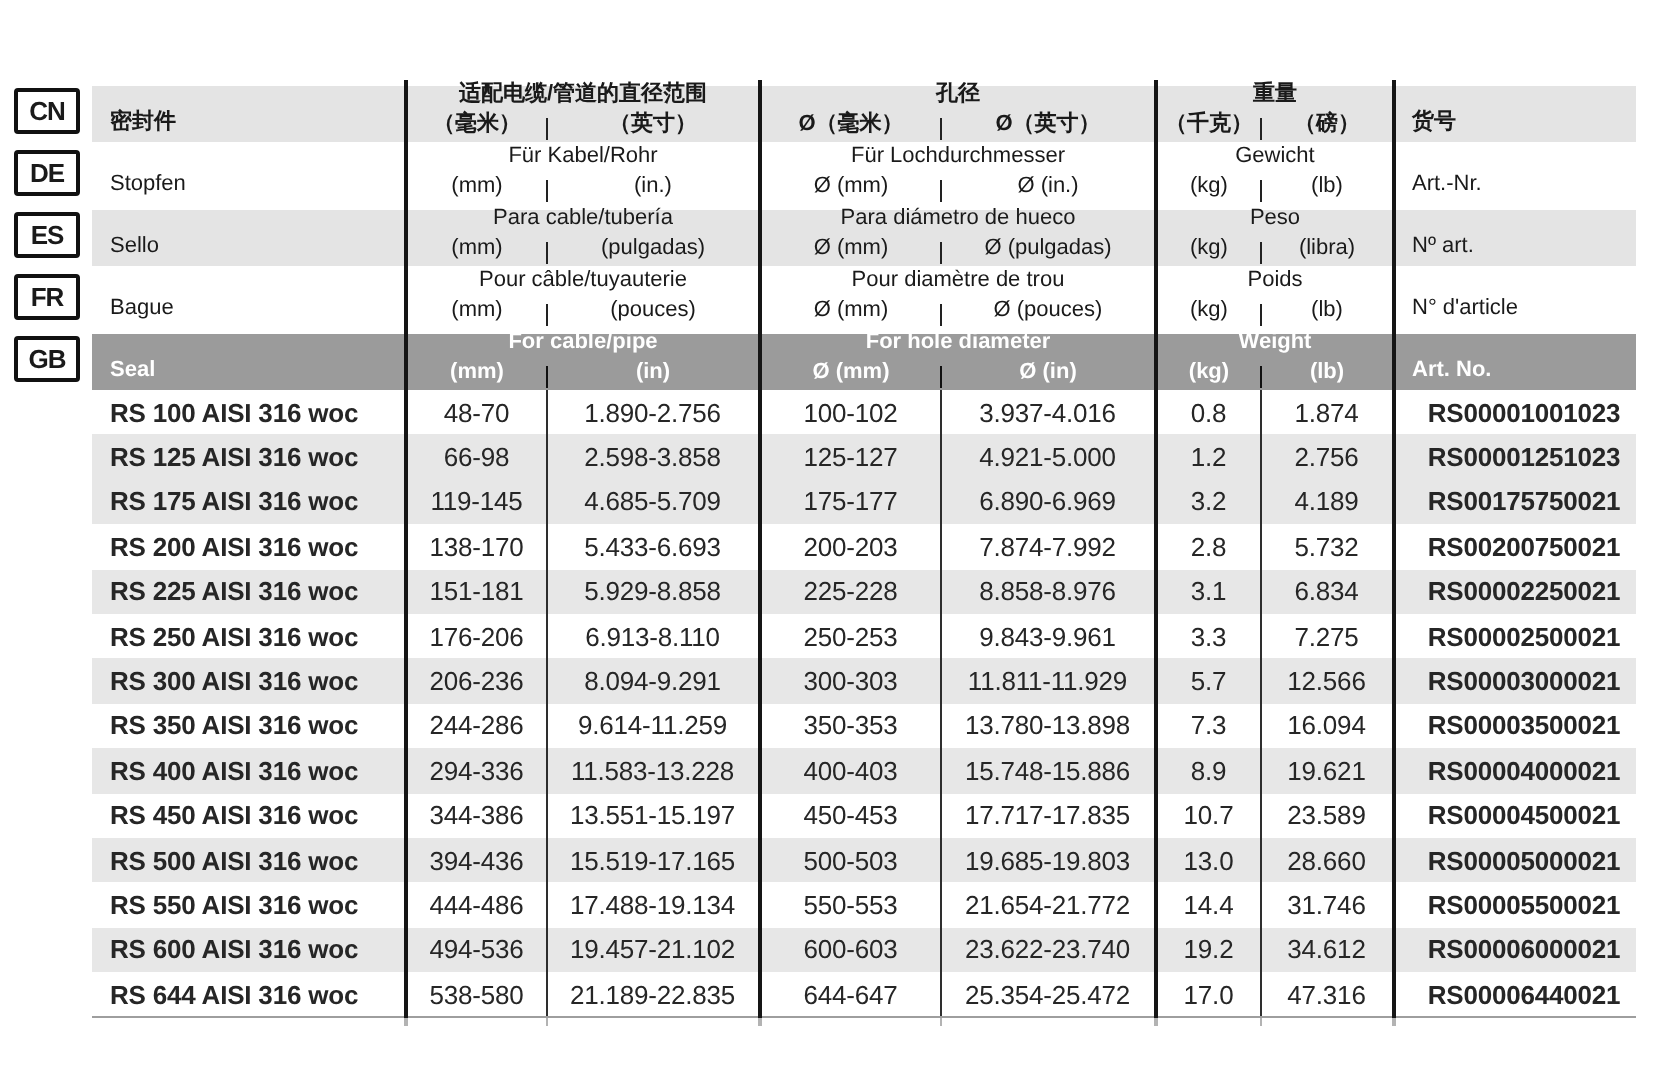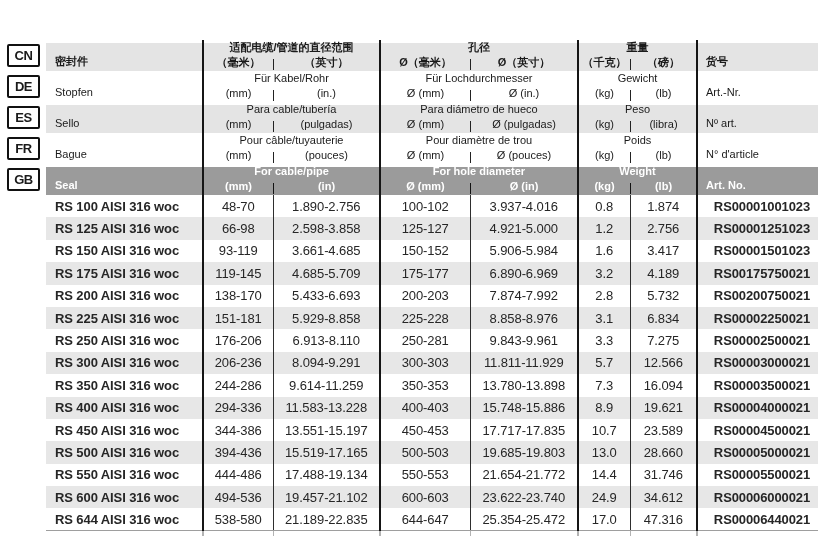--- a/index.html
+++ b/index.html
@@ -265,30 +265,20 @@
       <td class="c-seal">RS 125 AISI 316 woc</td>
       <td class="c-num b-thick">66-98</td>
       <td class="c-num b-thin">2.598-3.858</td>
       <td class="c-num b-thick">125-127</td>
       <td class="c-num b-thin">4.921-5.000</td>
       <td class="c-num b-thick">1.2</td>
       <td class="c-num b-thin">2.756</td>
       <td class="c-art b-thick">RS00001251023</td>
     </tr>
 
-    <tr class="drow">
-      <td class="c-seal">RS 150 AISI 316 woc</td>
-      <td class="c-num b-thick">93-119</td>
-      <td class="c-num b-thin">3.661-4.685</td>
-      <td class="c-num b-thick">150-152</td>
-      <td class="c-num b-thin">5.906-5.984</td>
-      <td class="c-num b-thick">1.6</td>
-      <td class="c-num b-thin">3.417</td>
-      <td class="c-art b-thick">RS00001501023</td>
-    </tr>
 
     <tr class="drow stripe">
       <td class="c-seal">RS 175 AISI 316 woc</td>
       <td class="c-num b-thick">119-145</td>
       <td class="c-num b-thin">4.685-5.709</td>
       <td class="c-num b-thick">175-177</td>
       <td class="c-num b-thin">6.890-6.969</td>
       <td class="c-num b-thick">3.2</td>
       <td class="c-num b-thin">4.189</td>
       <td class="c-art b-thick">RS00175750021</td>
@@ -313,21 +303,21 @@
       <td class="c-num b-thin">8.858-8.976</td>
       <td class="c-num b-thick">3.1</td>
       <td class="c-num b-thin">6.834</td>
       <td class="c-art b-thick">RS00002250021</td>
     </tr>
 
     <tr class="drow">
       <td class="c-seal">RS 250 AISI 316 woc</td>
       <td class="c-num b-thick">176-206</td>
       <td class="c-num b-thin">6.913-8.110</td>
-      <td class="c-num b-thick">250-281</td>
+      <td class="c-num b-thick">250-253</td>
       <td class="c-num b-thin">9.843-9.961</td>
       <td class="c-num b-thick">3.3</td>
       <td class="c-num b-thin">7.275</td>
       <td class="c-art b-thick">RS00002500021</td>
     </tr>
 
     <tr class="drow stripe">
       <td class="c-seal">RS 300 AISI 316 woc</td>
       <td class="c-num b-thick">206-236</td>
       <td class="c-num b-thin">8.094-9.291</td>
@@ -392,21 +382,21 @@
       <td class="c-num b-thin">31.746</td>
       <td class="c-art b-thick">RS00005500021</td>
     </tr>
 
     <tr class="drow stripe">
       <td class="c-seal">RS 600 AISI 316 woc</td>
       <td class="c-num b-thick">494-536</td>
       <td class="c-num b-thin">19.457-21.102</td>
       <td class="c-num b-thick">600-603</td>
       <td class="c-num b-thin">23.622-23.740</td>
-      <td class="c-num b-thick">24.9</td>
+      <td class="c-num b-thick">19.2</td>
       <td class="c-num b-thin">34.612</td>
       <td class="c-art b-thick">RS00006000021</td>
     </tr>
 
     <tr class="drow last">
       <td class="c-seal">RS 644 AISI 316 woc</td>
       <td class="c-num b-thick">538-580</td>
       <td class="c-num b-thin">21.189-22.835</td>
       <td class="c-num b-thick">644-647</td>
       <td class="c-num b-thin">25.354-25.472</td>

